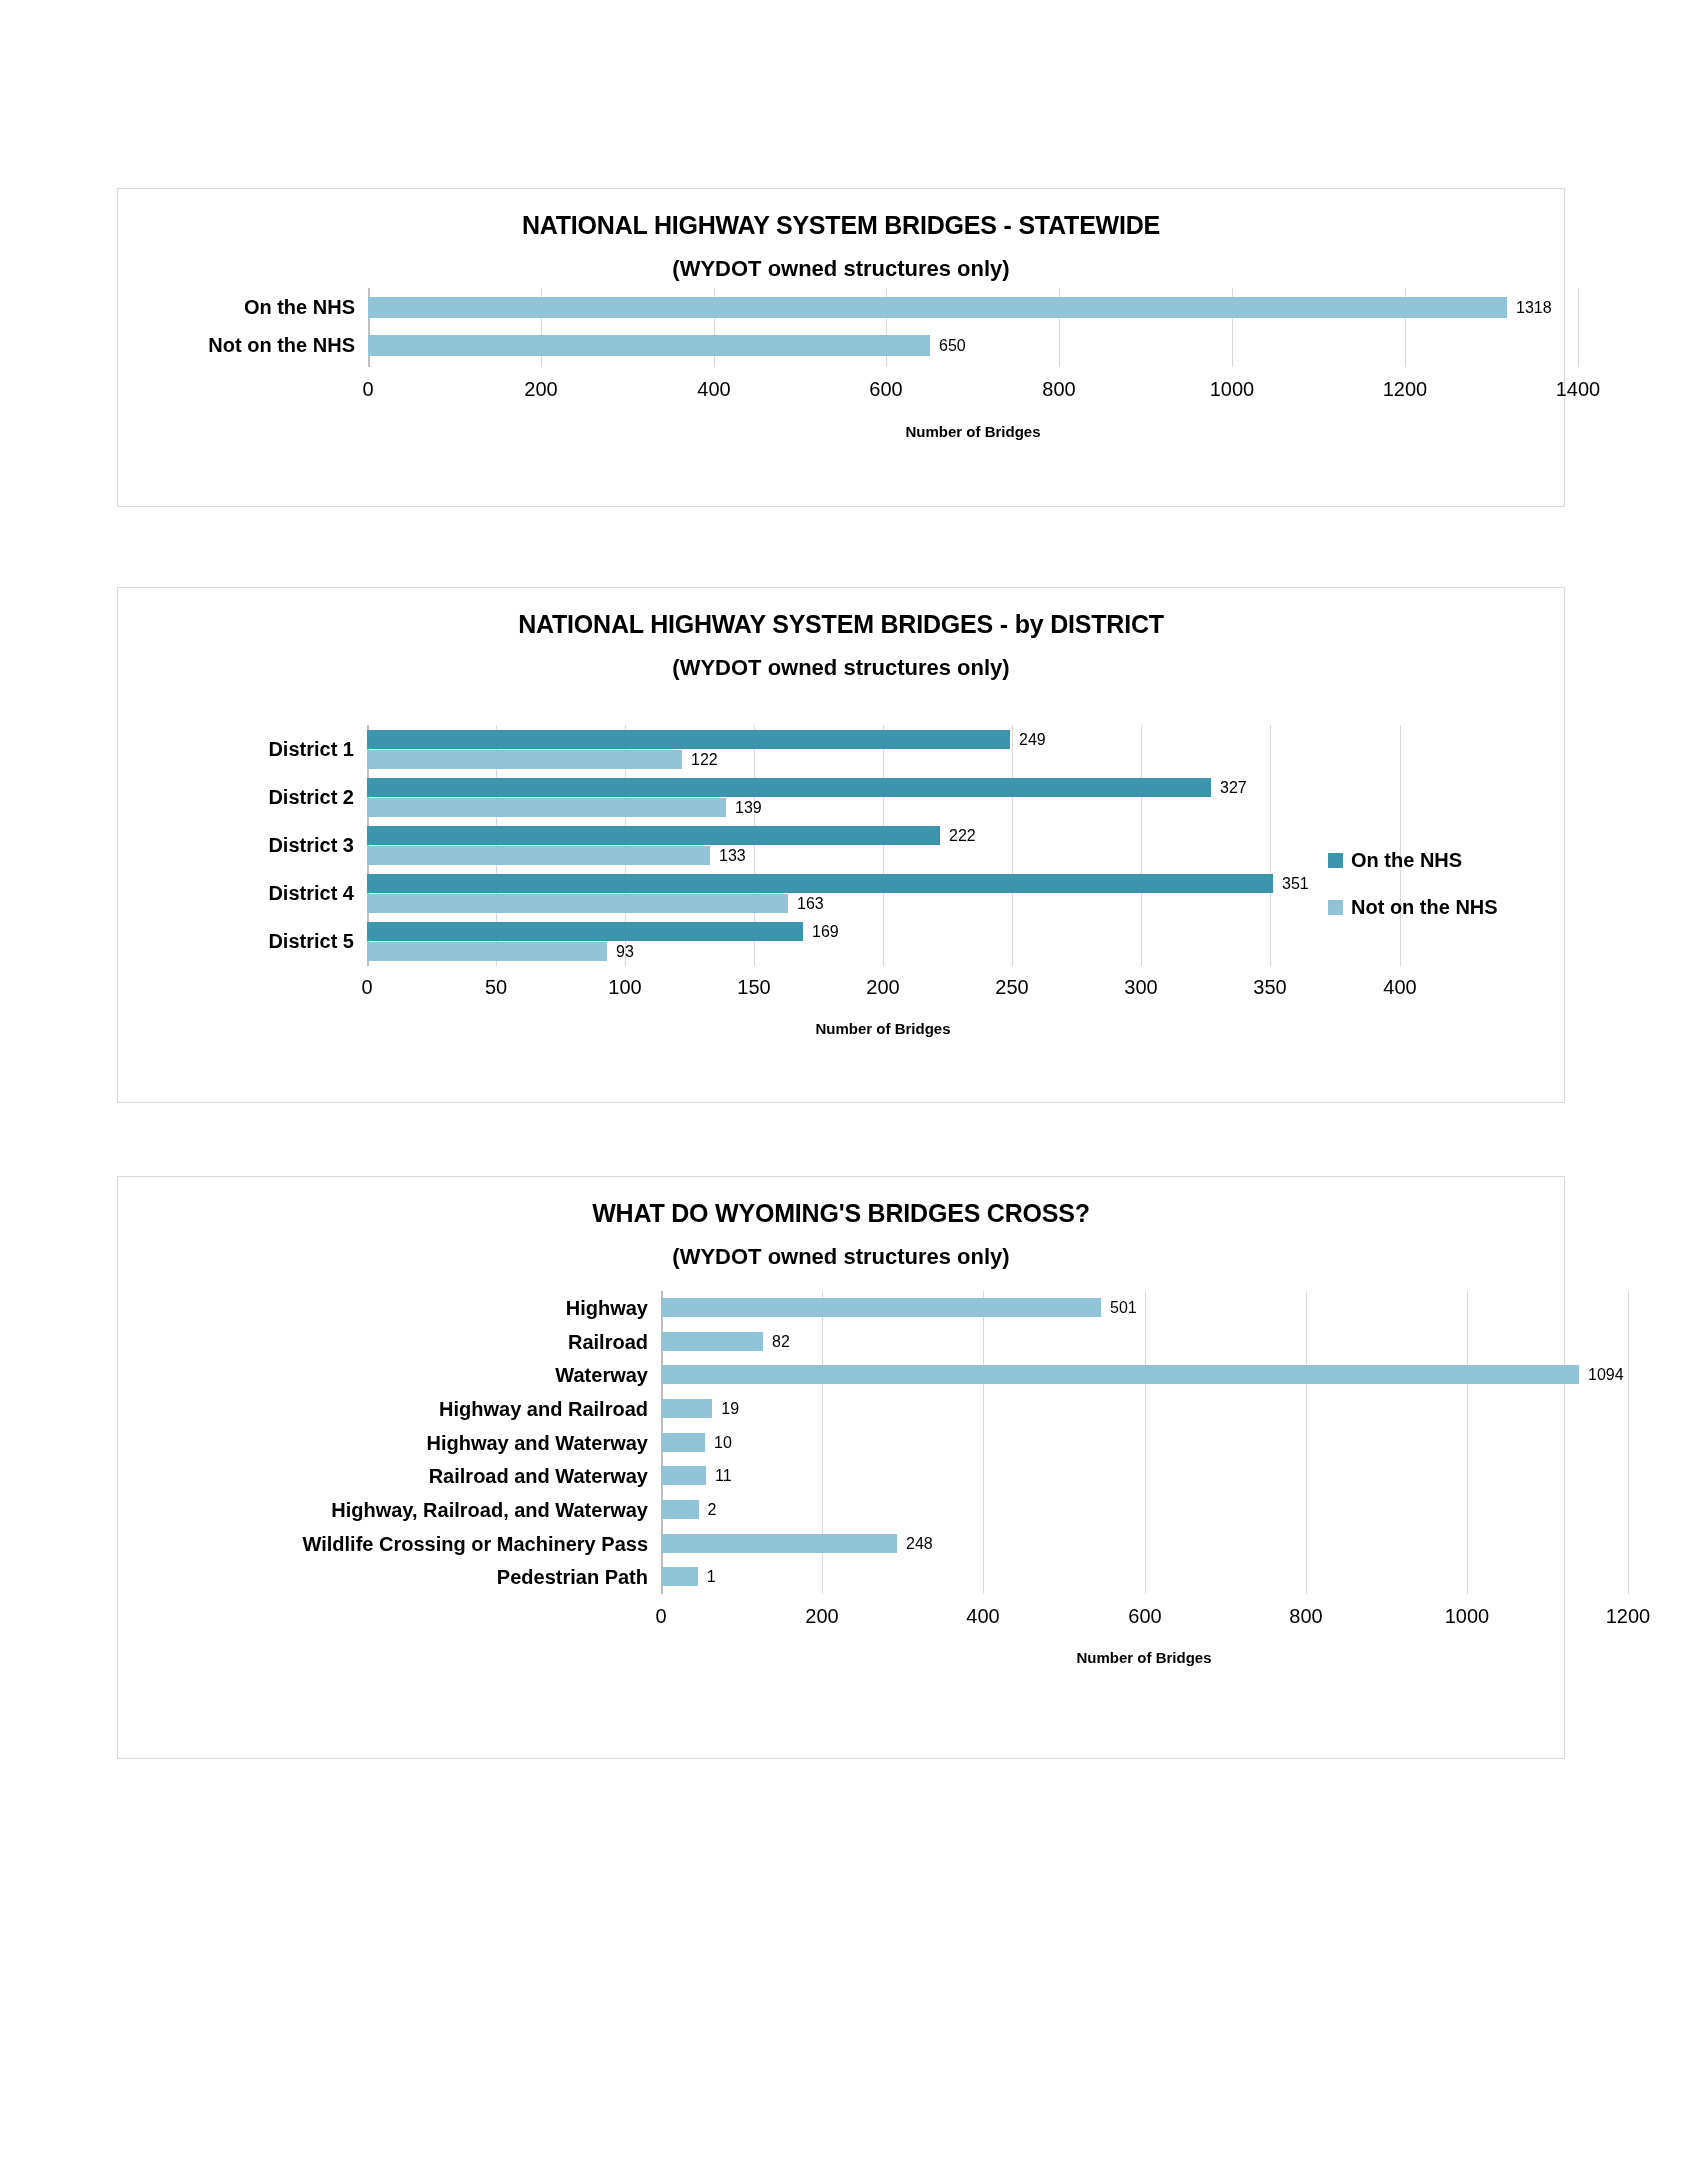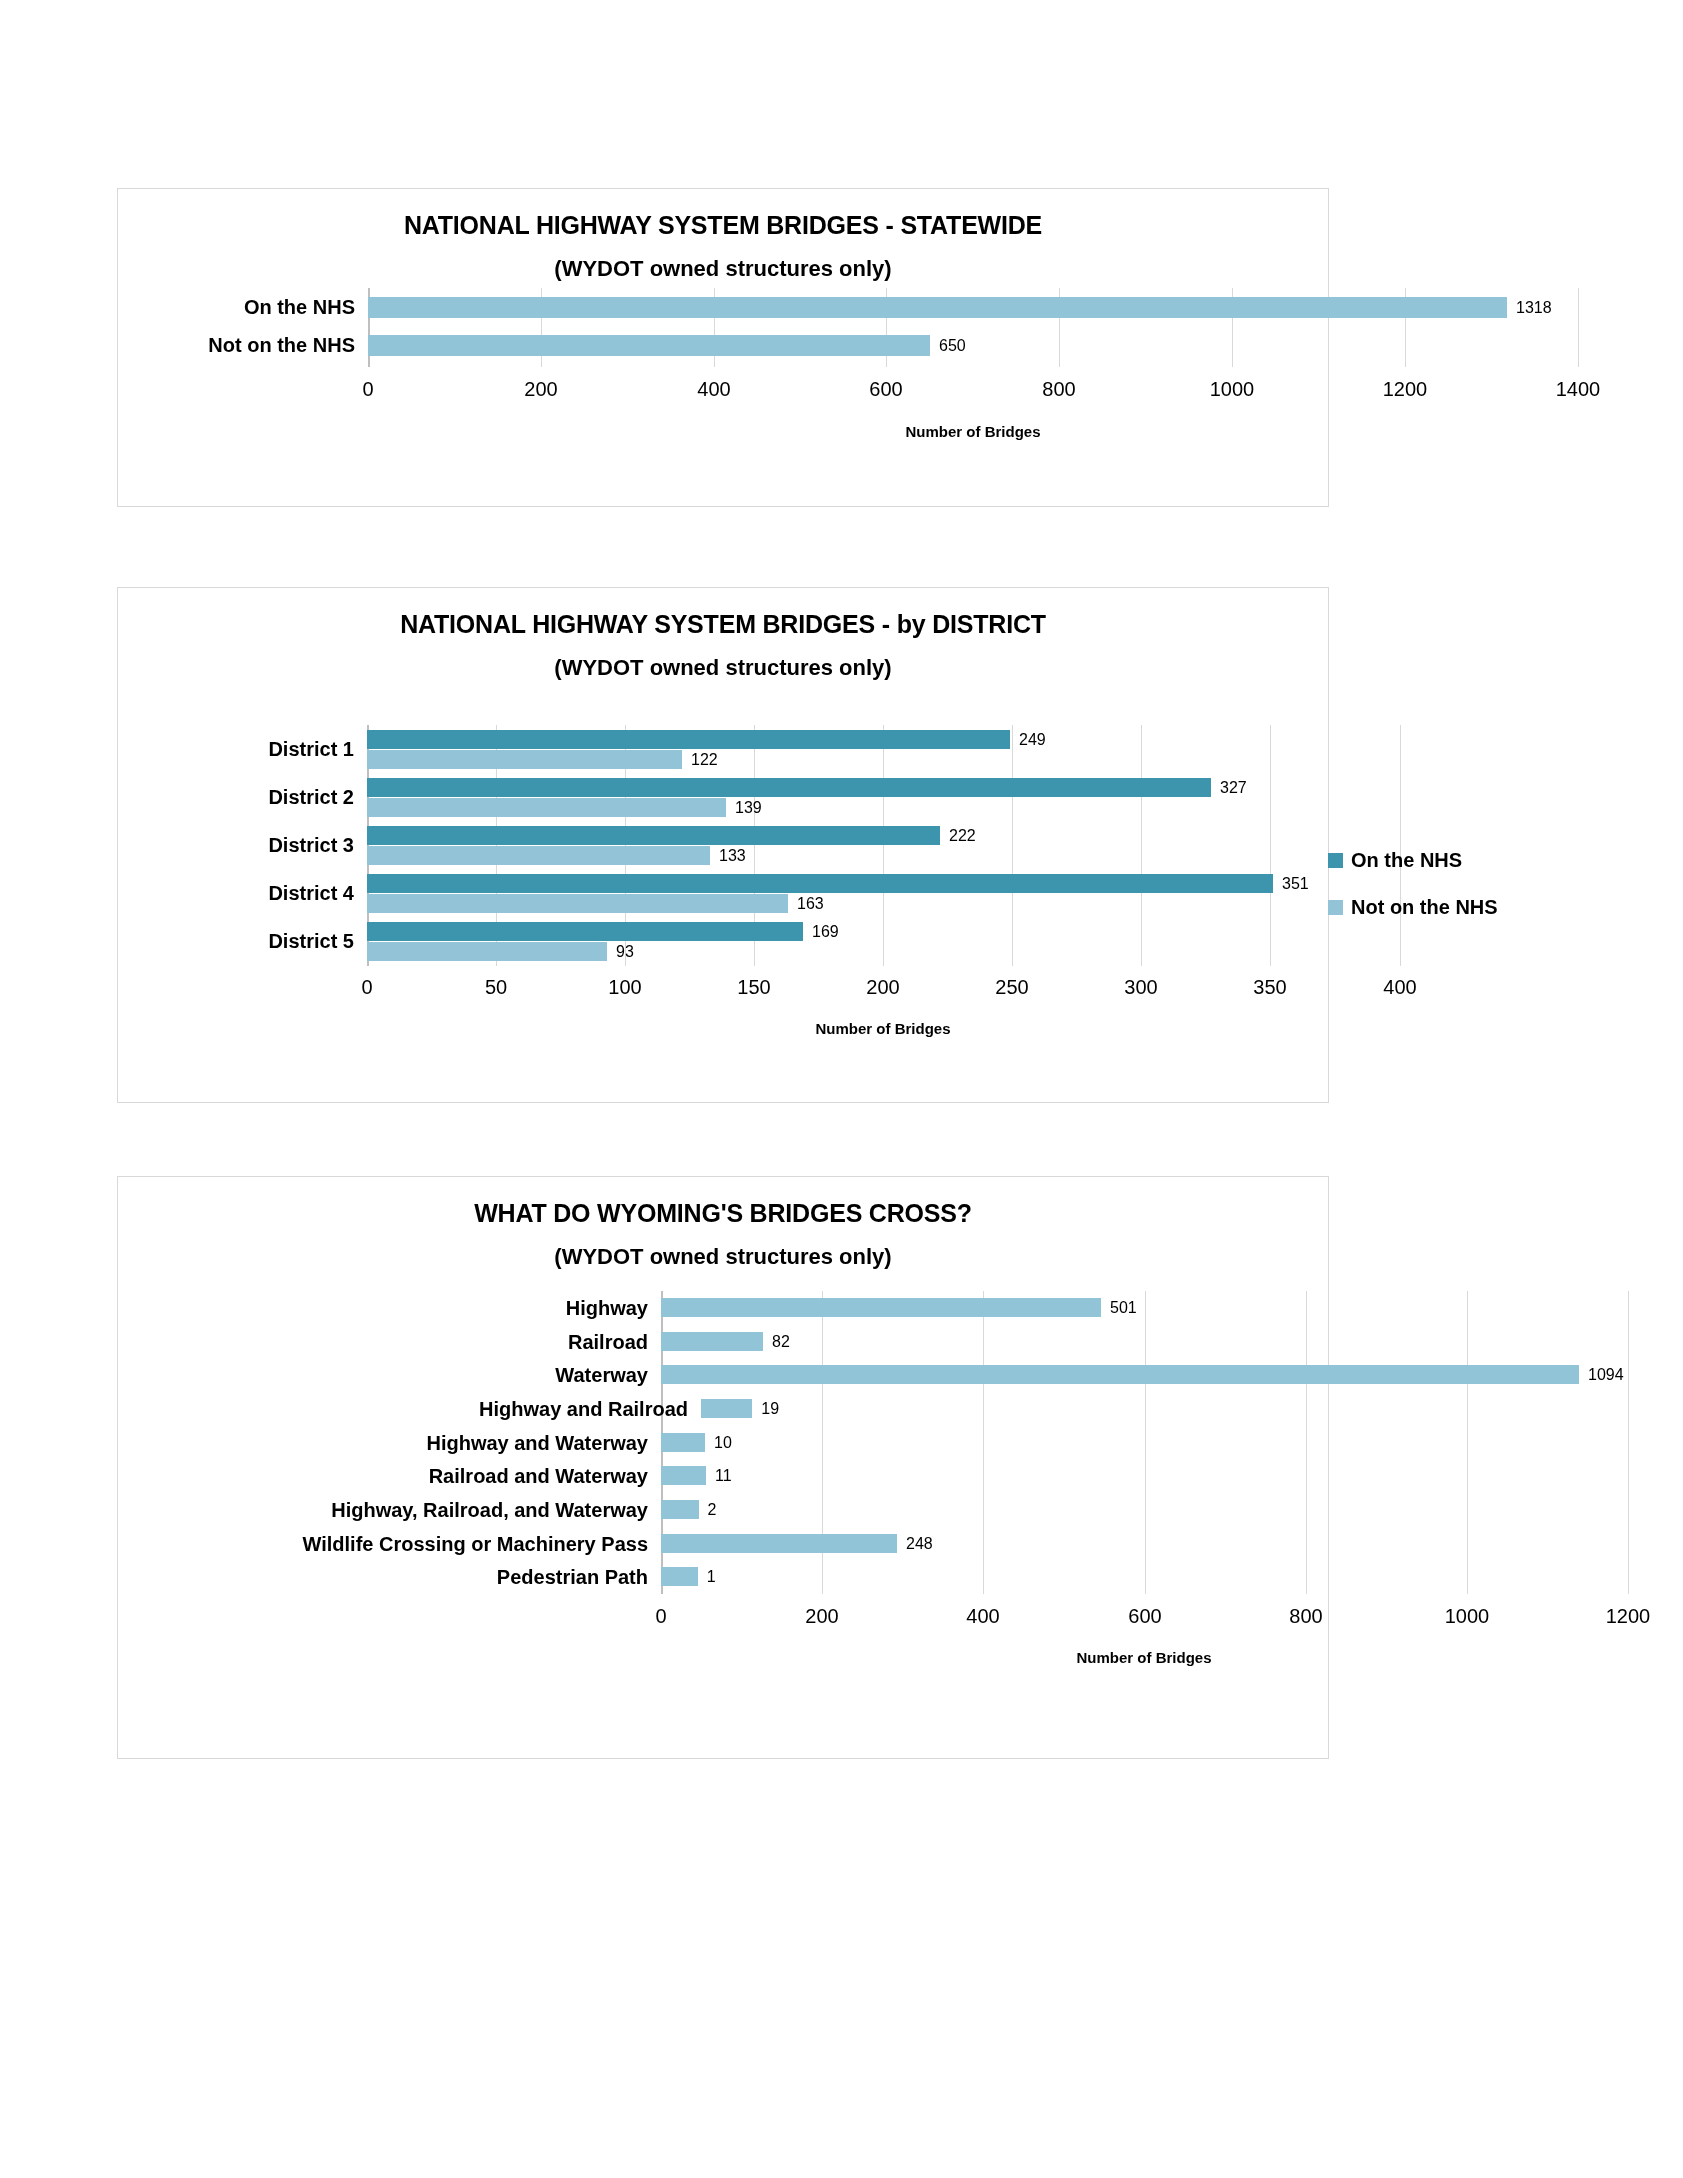--- a/index.html
+++ b/index.html
@@ -12,21 +12,21 @@
     height: 2178px;
     font-family: "Liberation Sans", sans-serif;
     color: #000000;
     position: relative;
     overflow: hidden;
   }
 
   .panel {
     position: absolute;
     left: 117px;
-    width: 1212px;
+    width: 1448px;
     box-sizing: border-box;
     border: 1px solid #d9d9d9;
     background: #ffffff;
   }
   #panel-1 { top: 188px;  height: 319px; }
   #panel-2 { top: 587px;  height: 516px; }
   #panel-3 { top: 1176px; height: 583px; }
 
   .chart-title {
     text-align: center;
@@ -326,21 +326,21 @@
         <div class="bar" style="width:66px;">
           <span class="bar-val">82</span>
         </div>
       </div>
       <div class="cat-row" style="top:67px;">
         <div class="cat-label">Waterway</div>
         <div class="bar" style="width:882px;">
           <span class="bar-val">1094</span>
         </div>
       </div>
-      <div class="cat-row" style="top:101px;margin-left:40px;">
+      <div class="cat-row" style="top:101px;">
         <div class="cat-label">Highway and Railroad</div>
         <div class="bar" style="width:15.3px;">
           <span class="bar-val">19</span>
         </div>
       </div>
       <div class="cat-row" style="top:135px;">
         <div class="cat-label">Highway and Waterway</div>
         <div class="bar" style="width:8px;">
           <span class="bar-val">10</span>
         </div>

